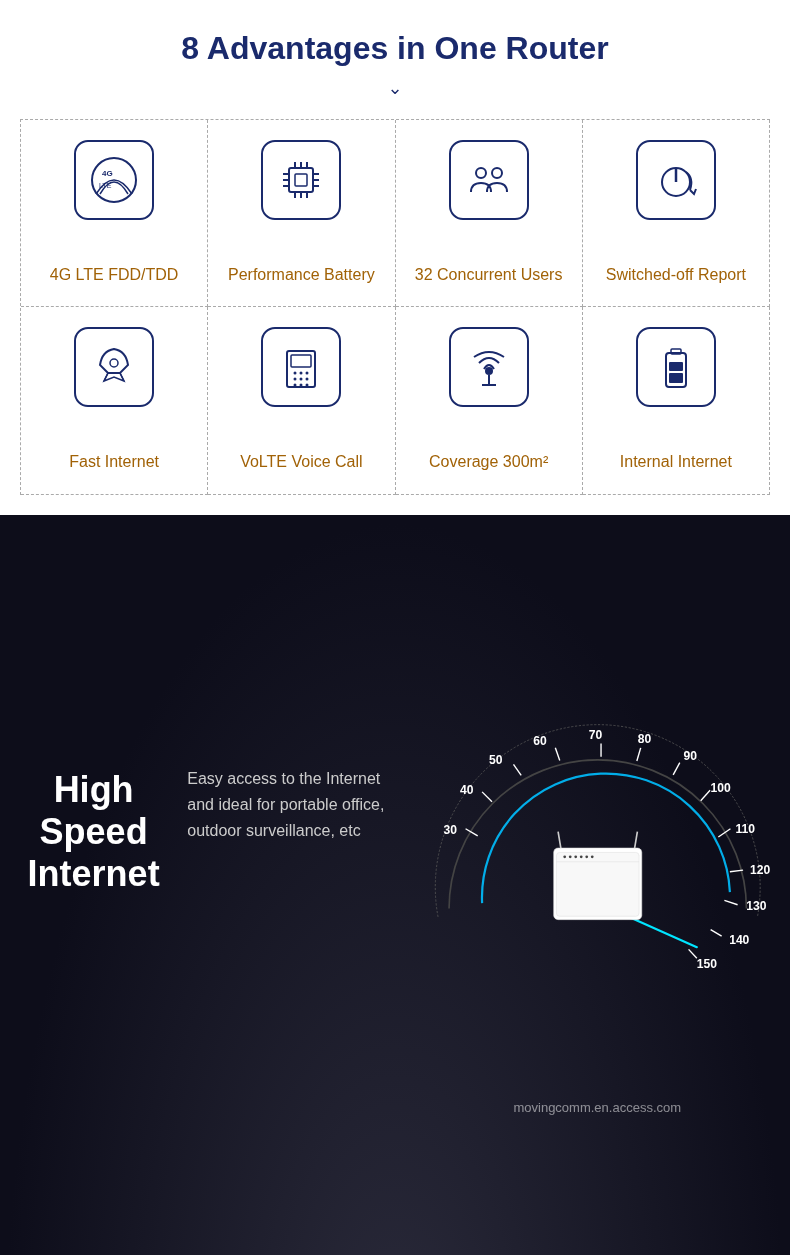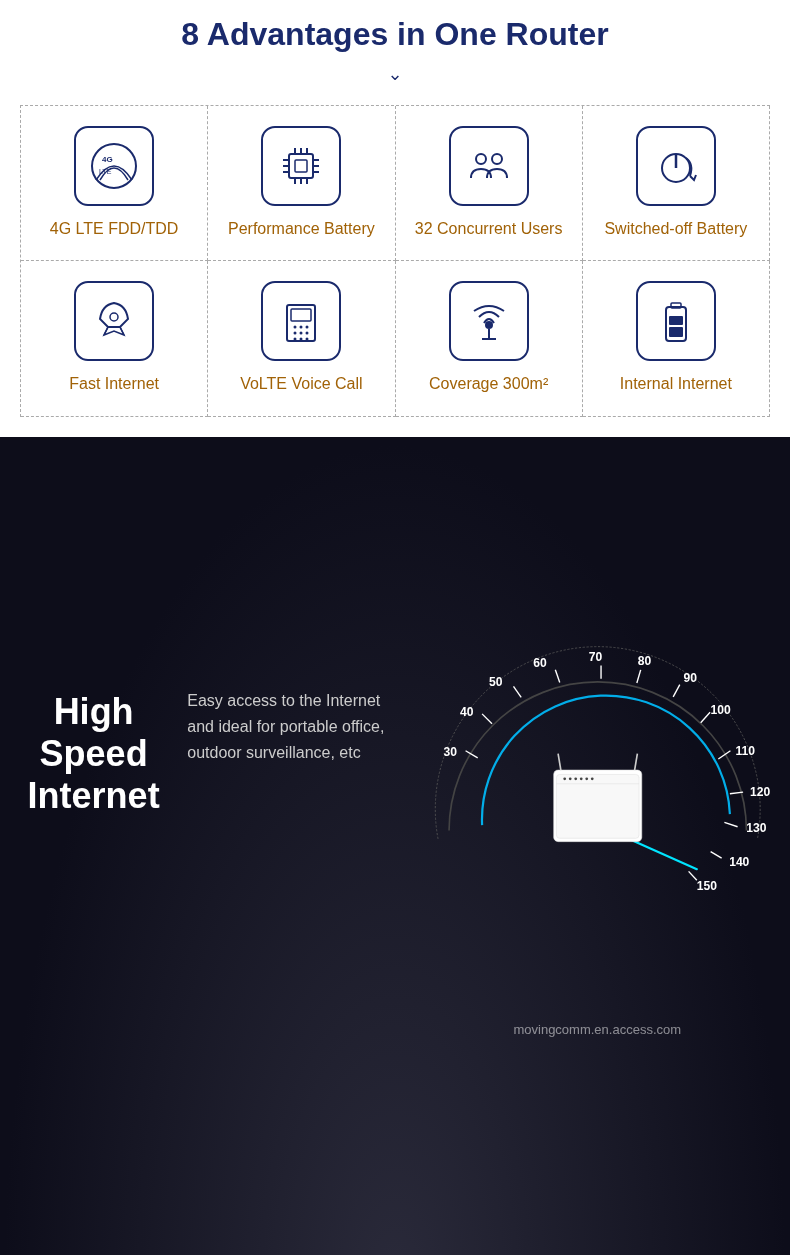--- a/index.html
+++ b/index.html
@@ -5,21 +5,21 @@
     * { margin: 0; padding: 0; box-sizing: border-box; }
     body {
       width: 790px;
       font-family: Arial, sans-serif;
       background: #fff;
     }
 
     
     .advantages-section {
       background: #fff;
-      padding: 16px 20px 20px;
+      padding: 30px 20px 20px;
     }
     .advantages-title {
       text-align: center;
       font-size: 32px;
       font-weight: bold;
       color: #1a2a6c;
       margin-bottom: 10px;
     }
     .chevron-down {
       text-align: center;
@@ -35,20 +35,21 @@
     }
     .grid-item {
       display: flex;
       flex-direction: column;
       align-items: center;
       justify-content: flex-start;
       padding: 20px 10px;
       border-right: 1px dashed #aaa;
       border-bottom: 1px dashed #aaa;
       text-align: center;
+      gap: 32px;
     }
     .icon-box {
       width: 80px;
       height: 80px;
       border: 2px solid #1a2a6c;
       border-radius: 14px;
       display: flex;
       align-items: center;
       justify-content: center;
       margin-bottom: 12px;
@@ -202,21 +203,21 @@
     <div class="grid-item">
       <div class="icon-box">
         <svg viewBox="0 0 48 48" fill="none" xmlns="http://www.w3.org/2000/svg">
           <circle cx="24" cy="26" r="14" stroke="#1a2a6c" stroke-width="2" fill="none"></circle>
           <line x1="24" y1="12" x2="24" y2="26" stroke="#1a2a6c" stroke-width="2.5"></line>
 
           <path d="M34 16 Q42 22 38 34" stroke="#1a2a6c" stroke-width="2" fill="none"></path>
           <polyline points="38,34 42,38 44,33" stroke="#1a2a6c" stroke-width="2" fill="none"></polyline>
         </svg>
       </div>
-      <span class="grid-label">Switched-off Battery</span>
+      <span class="grid-label">Switched-off Report</span>
     </div>
 
     <div class="grid-item">
       <div class="icon-box">
         <svg viewBox="0 0 48 48" fill="none" xmlns="http://www.w3.org/2000/svg">
           <path d="M24 6 Q36 8 38 22 L30 30 L18 30 L10 22 Q12 8 24 6Z" stroke="#1a2a6c" stroke-width="2" fill="none"></path>
           <circle cx="24" cy="20" r="4" stroke="#1a2a6c" stroke-width="1.5" fill="none"></circle>
           <path d="M18 30 L14 38 L24 34 L34 38 L30 30" stroke="#1a2a6c" stroke-width="1.5" fill="none"></path>
           <line x1="18" y1="30" x2="14" y2="38" stroke="#1a2a6c" stroke-width="1.5"></line>
           <line x1="30" y1="30" x2="34" y2="38" stroke="#1a2a6c" stroke-width="1.5"></line>

